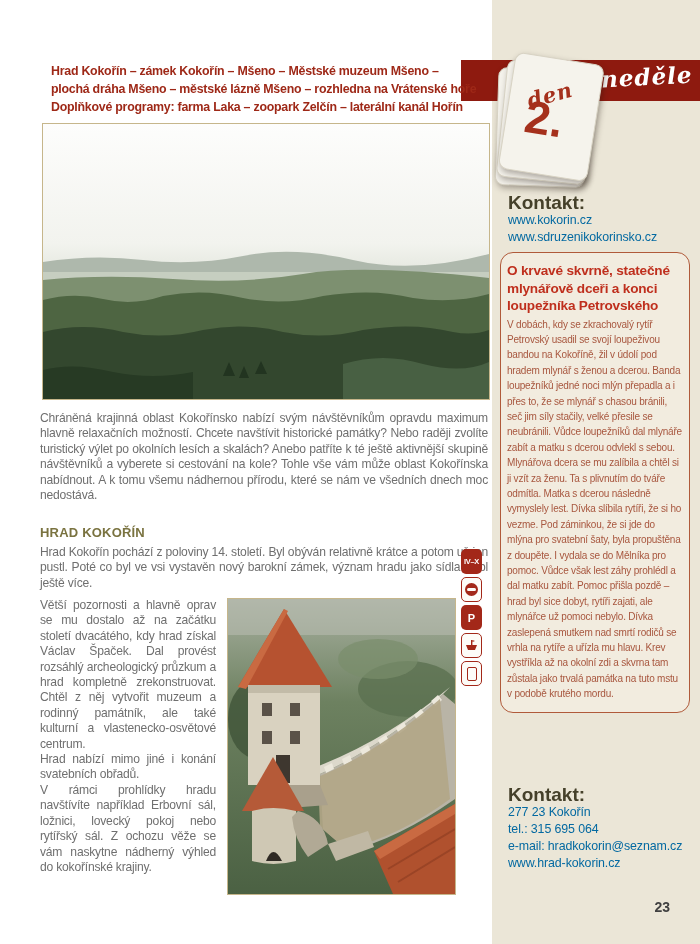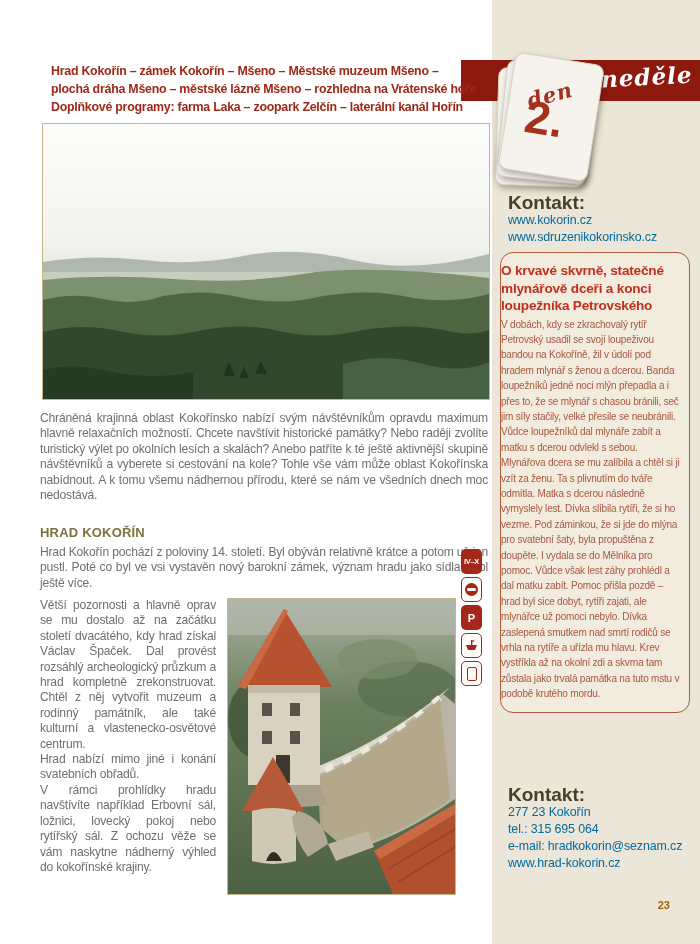--- a/index.html
+++ b/index.html
@@ -36,32 +36,32 @@
     position:absolute;left:18px;top:38px;color:#a5301c;
     font-weight:bold;font-size:46px;line-height:1;
   }
   .contact .c-title{font-size:19px;font-weight:bold;color:#45402a;line-height:18px;}
   .contact .c-line{font-size:12.4px;color:#0369a1;line-height:17px;letter-spacing:-0.1px;}
   .contact.top{left:508px;top:194px;width:180px;}
   .contact.bottom{left:508px;top:786px;width:180px;}
   .storybox{
     left:500px;top:252px;width:190px;box-sizing:border-box;
     background:#f2ecdf;border:1px solid #b05a3a;border-radius:13px;
-    padding:9px 7px 10px 0;
+    padding:9px 7px 10px 6px;
   }
   .sb-title{
     color:#bf2f1d;font-weight:bold;font-size:13.6px;line-height:17.5px;
     letter-spacing:-0.2px;margin-bottom:2px;
   }
   .sb-body{
     color:#a8573f;font-size:10px;line-height:15.4px;letter-spacing:-0.2px;
     text-align:left;
   }
   .pagenum{left:630px;top:899px;width:40px;text-align:right;
-    color:#a16207;font-weight:bold;font-size:11px;}
+    color:#404040;font-weight:bold;font-size:14px;}
 
   
   .headline{left:51px;top:62px;width:430px;color:#9e2817;font-weight:bold;
     font-size:12.4px;line-height:18px;letter-spacing:-0.25px;white-space:nowrap;}
   .photo{border:1px solid #c6b68b;box-sizing:border-box;overflow:hidden;background:#dfe3da;}
   .photo1{left:42px;top:123px;width:448px;height:277px;}
   .photo2{left:227px;top:598px;width:229px;height:297px;}
   .bodytext{color:#6f6f6f;font-size:12.1px;line-height:15.4px;
     letter-spacing:-0.2px;text-align:justify;}
   .intro{left:40px;top:411px;width:448px;}

